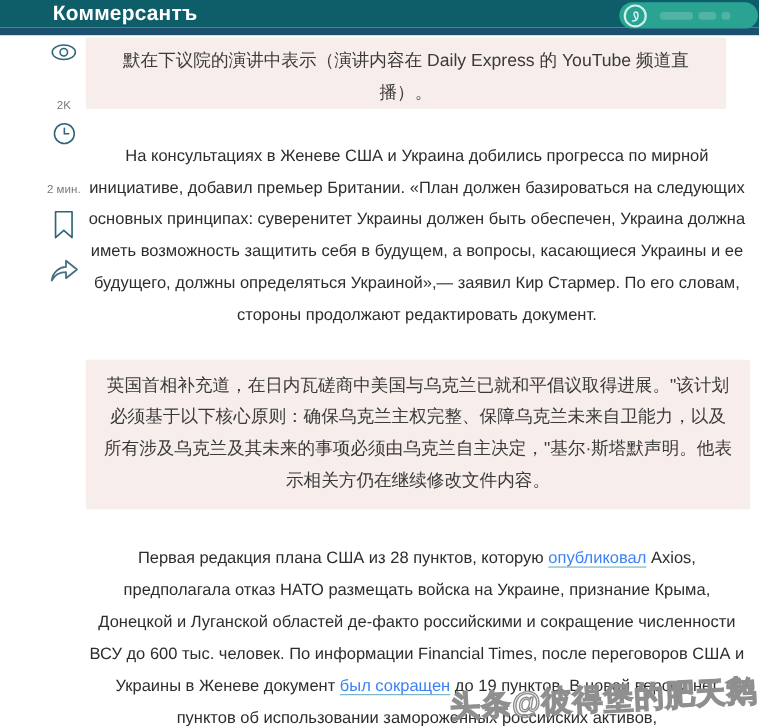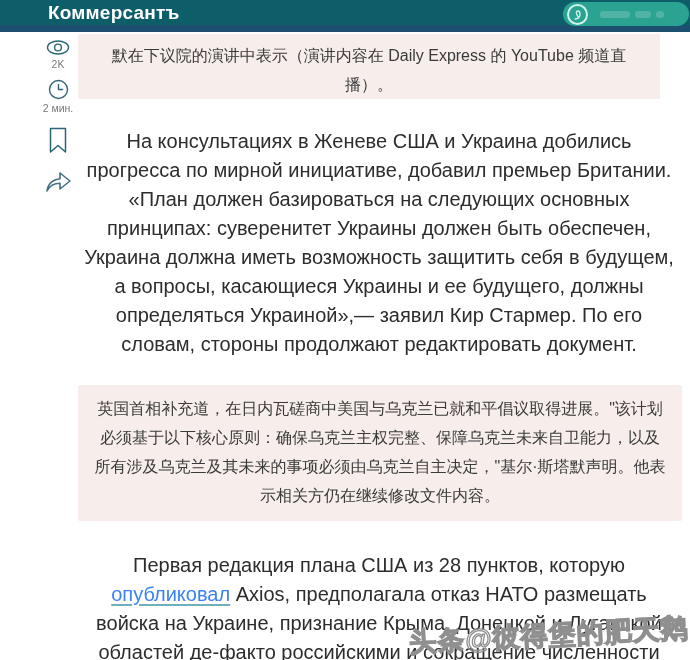--- a/index.html
+++ b/index.html
@@ -18,33 +18,33 @@
                  border:2px solid rgba(225,250,244,0.9); display:flex;
                  align-items:center; justify-content:center; flex:0 0 auto; }
   .pill-bars { display:flex; align-items:center; gap:5px; margin-left:12px; }
   .pill-bar { height:7px; border-radius:3px; background:rgba(255,255,255,0.18); }
   .pill-bar.b1 { width:30px; } .pill-bar.b2 { width:16px; } .pill-bar.b3 { width:8px; }
 
   
   .content { display:flex; width:690px; }
   .gutter { width:78px; flex:0 0 78px; display:flex; flex-direction:column;
             align-items:center; padding-left:38px; padding-top:7px; }
-  .stat { display:flex; flex-direction:column; align-items:center; margin-bottom:9px; }
+  .stat { display:flex; flex-direction:column; align-items:center; margin-bottom:9px;gap:32px; }
   .stat-label { font-size:10.5px; color:#7a7a7a; margin-top:2px; white-space:nowrap; }
   .gicon { color:#2e6577; }
   .gbtn { cursor:pointer; margin-bottom:14px; }
   .gutter svg { display:block; }
 
   .main { flex:1; padding-right:8px; padding-top:2px; }
 
   
   .cn-block { background:#f7edeb; border-radius:2px; padding:9px 16px 11px;
               font-size:16px; line-height:29px; color:#3a3a3a; }
   .cn-first { margin-right:22px; padding-top:7px; padding-bottom:0; }
-  .ru-para { font-size:20px; line-height:29px; color:#2d2d2d;
+  .ru-para { font-size:15px; line-height:29px; color:#2d2d2d;
              margin:28px 2px 26px 0; }
   .ru-para.second { margin-top:30px; margin-bottom:22px; }
   .lnk { color:#3b82f6; text-decoration:underline; text-decoration-color:#6fb0bd;
          text-underline-offset:3px; cursor:pointer; }
 
   
   .watermark { position:absolute; right:2px; top:610px; font-size:27px; font-weight:bold;
                letter-spacing:1px; color:rgba(255,255,255,0.10);
                -webkit-text-stroke:1.3px #8f8f8f; transform:rotate(-3deg);
                transform-origin:right center; white-space:nowrap; pointer-events:none; }

